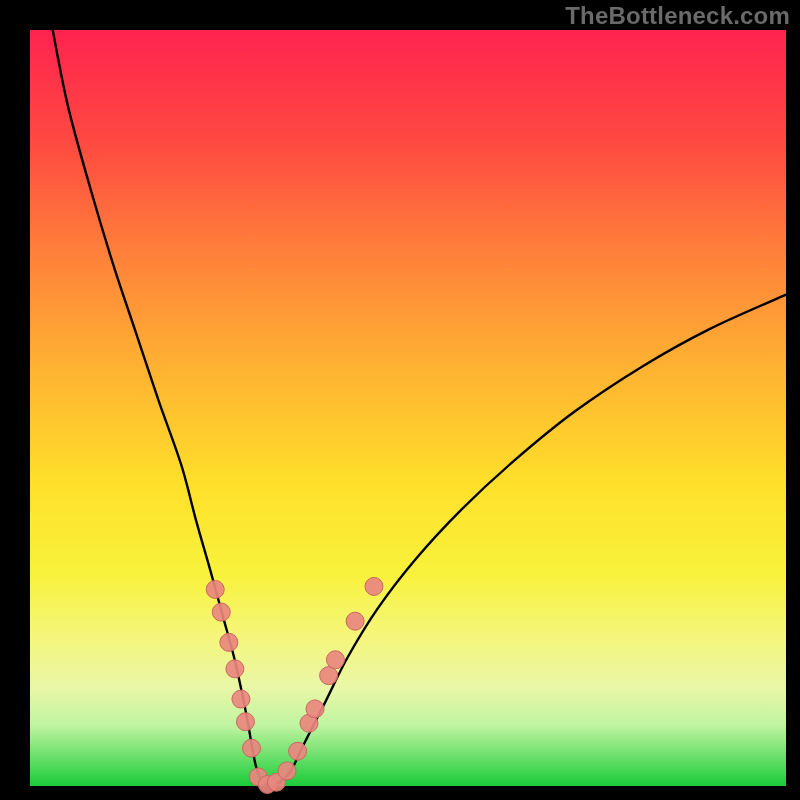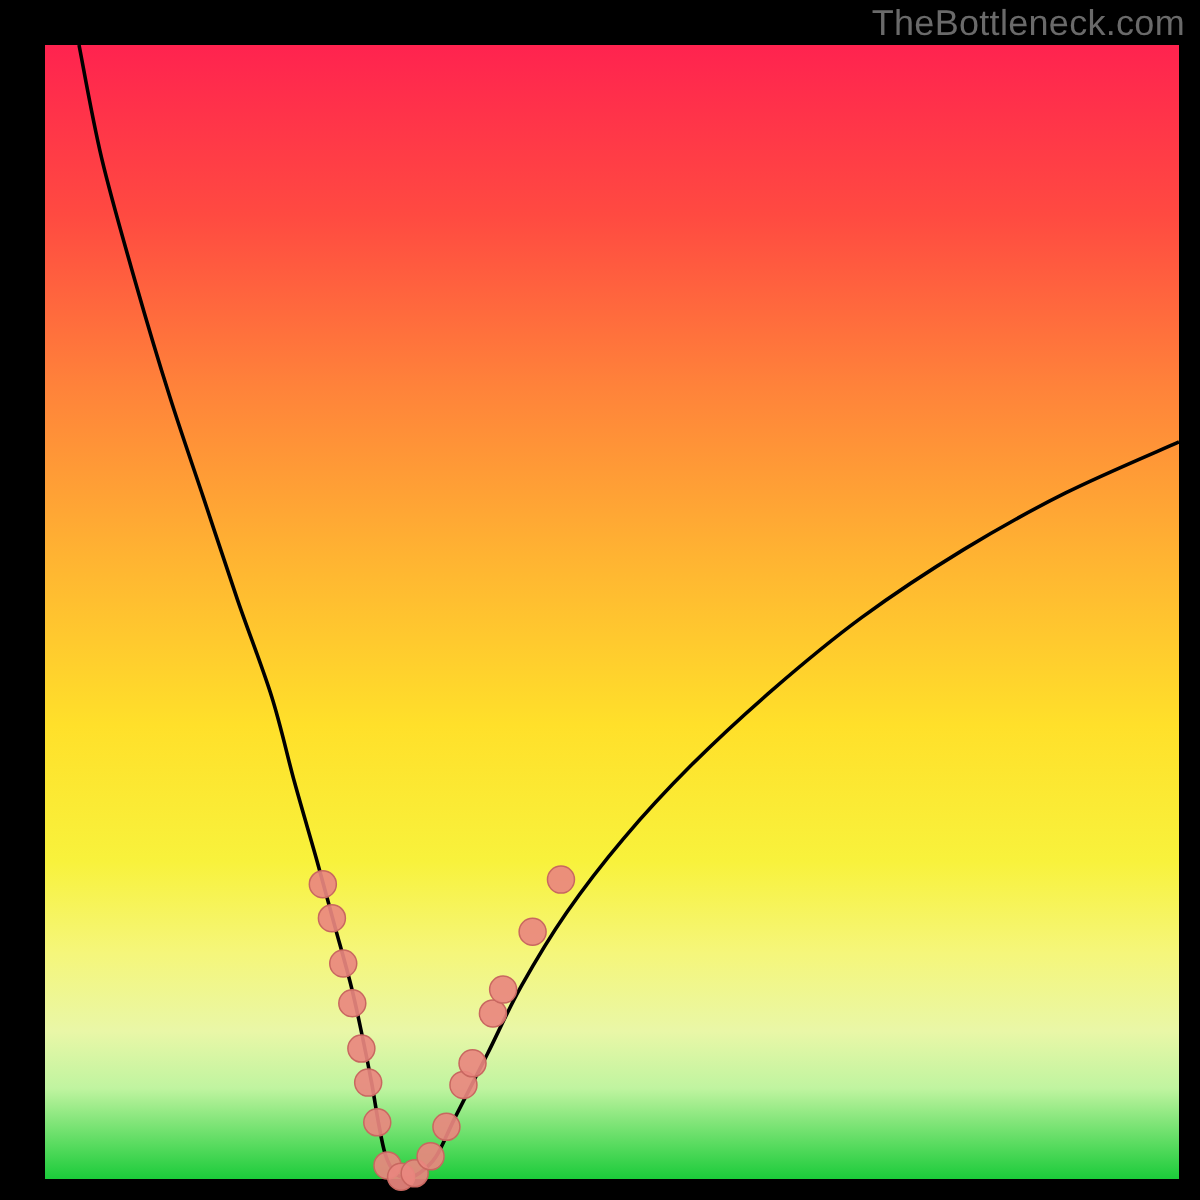--- a/index.html
+++ b/index.html
@@ -32,21 +32,21 @@
       #58db5f 97%,
       #1bcb3a 100%);
   }
   .watermark {
     position: absolute;
     top: 2px;
     right: 10px;
     color: #6a6a6a;
     font-size: 24px;
     letter-spacing: 0.2px;
-    font-weight: 400;
+    font-weight: 700;
     user-select: none;
   }
   svg.overlay {
     position: absolute;
     left: 0;
     top: 0;
   }
 </style>
 </head>
 <body>

